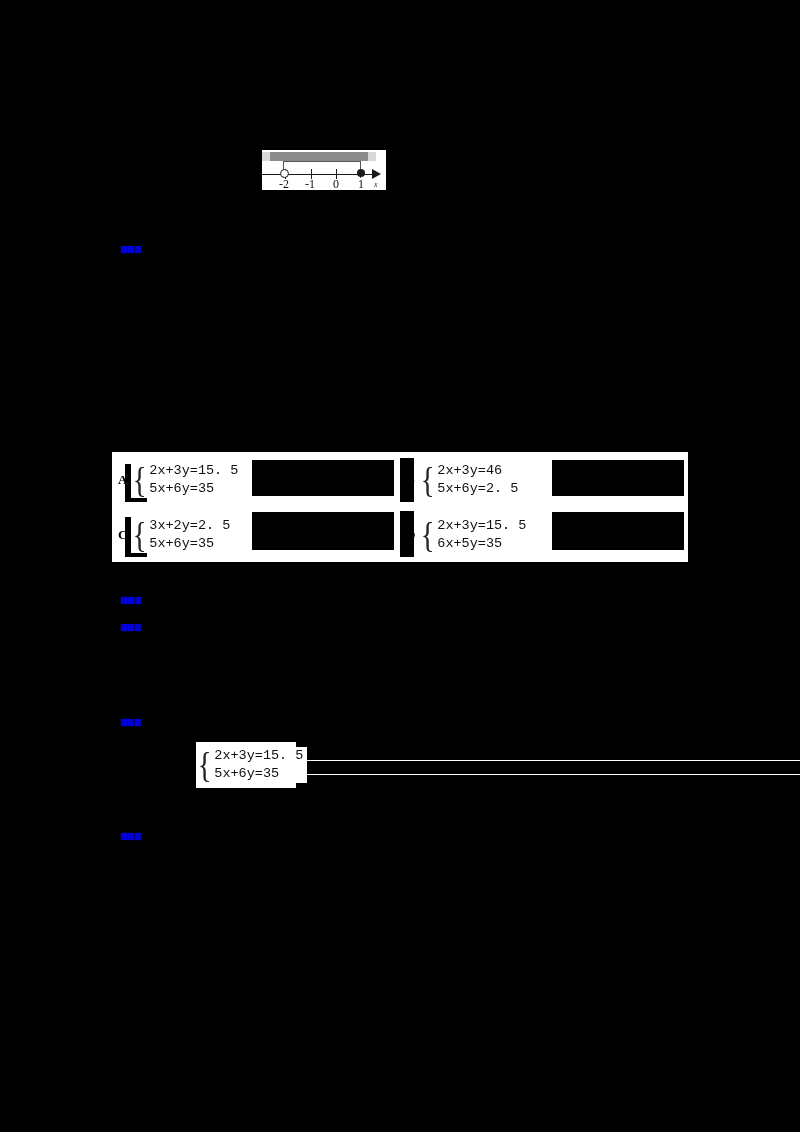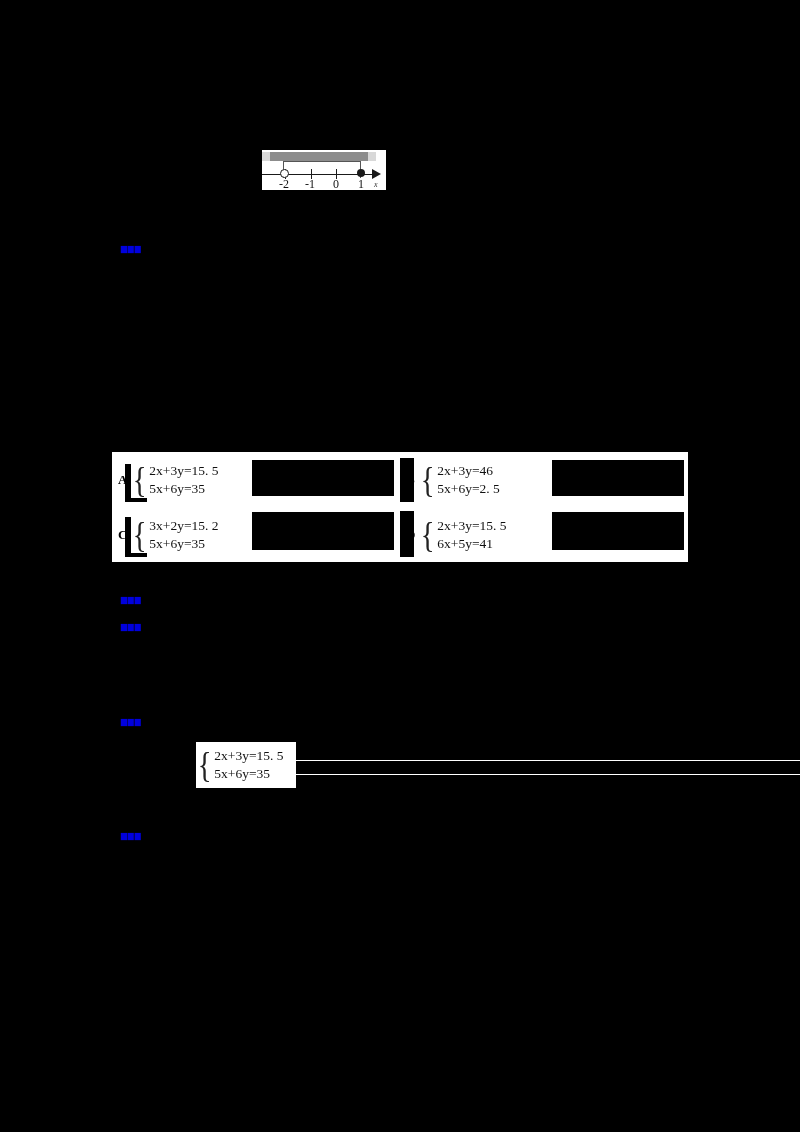--- a/index.html
+++ b/index.html
@@ -103,21 +103,21 @@
     background:#fff;padding-right:4px;
   }
   .brace{
     font-size:36px;line-height:30px;color:#222;
     font-family:"Liberation Serif", serif;
     margin-right:1px;transform:scaleX(0.8);
   }
   .eqs{display:flex;flex-direction:column;}
   .eq{
     font-size:13.5px;line-height:18px;color:#101010;
-    font-family:Liberation Serif, serif;
+    font-family:Liberation Mono, monospace;
     white-space:nowrap;
   }
 
   
   .low-block{
     position:absolute;left:196px;top:742px;width:100px;height:46px;background:#fff;
     display:flex;align-items:center;z-index:2;
   }
   .rule{
     position:absolute;background:#ffffff;height:1px;
@@ -188,35 +188,35 @@
       </span>
     </div>
 
     <div class="opt-cell">
       <span class="opt-letter">C</span>
       <span class="redact" style="left:140px;top:5px;width:142px;height:38px;"></span>
       <span class="redact" style="left:13px;top:10px;width:22px;height:40px;"></span>
       <span class="brace-sys">
         <span class="brace">{</span>
         <span class="eqs">
-          <span class="eq">3x+2y=15. 2</span>
+          <span class="eq">3x+2y=2. 5</span>
           <span class="eq">5x+6y=35</span>
         </span>
       </span>
     </div>
 
     <div class="opt-cell">
       <span class="opt-letter">D</span>
       <span class="redact" style="left:152px;top:5px;width:132px;height:38px;"></span>
       <span class="redact" style="left:0px;top:4px;width:14px;height:46px;"></span>
       <span class="brace-sys">
         <span class="brace">{</span>
         <span class="eqs">
           <span class="eq">2x+3y=15. 5</span>
-          <span class="eq">6x+5y=41</span>
+          <span class="eq">6x+5y=35</span>
         </span>
       </span>
     </div>
 
   </div>
 
   <div class="rule" style="left:196px;top:760px;width:604px;"></div>
   <div class="rule" style="left:290px;top:774px;width:510px;"></div>
   <div class="low-block">
     <span class="brace-sys">

